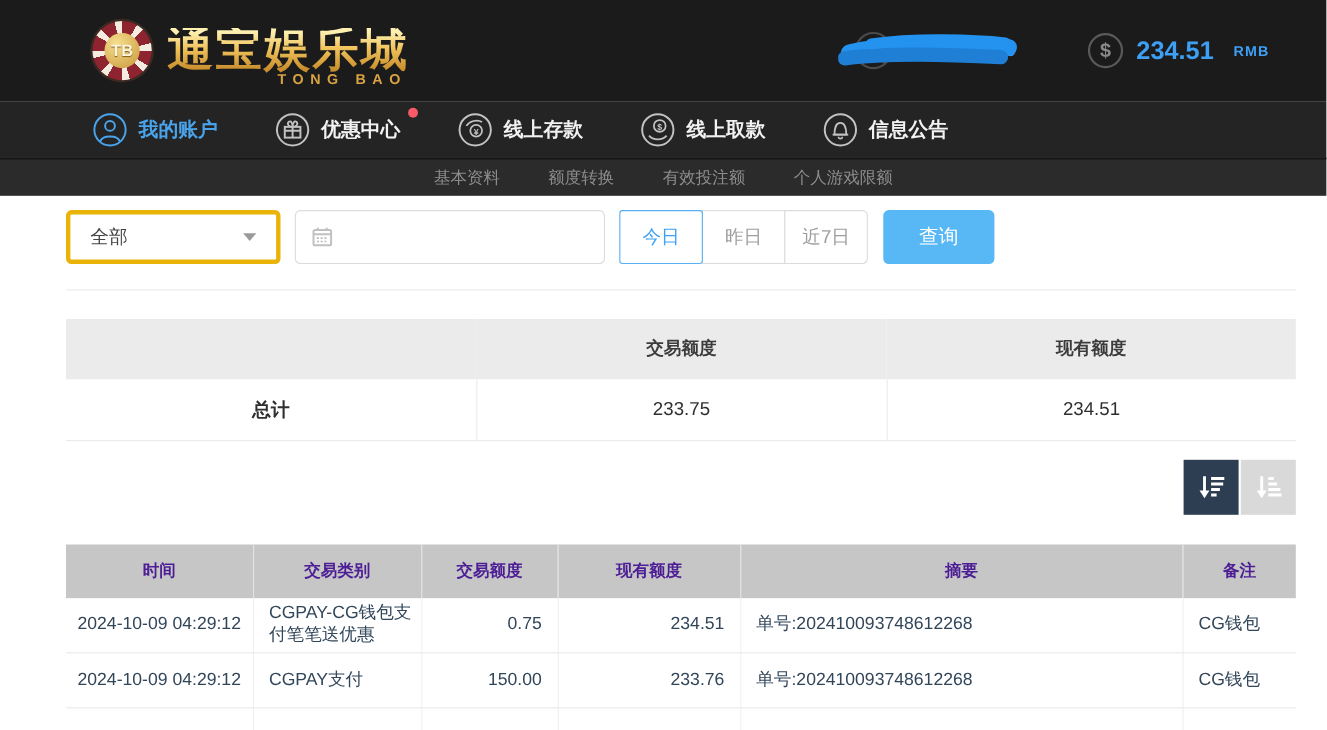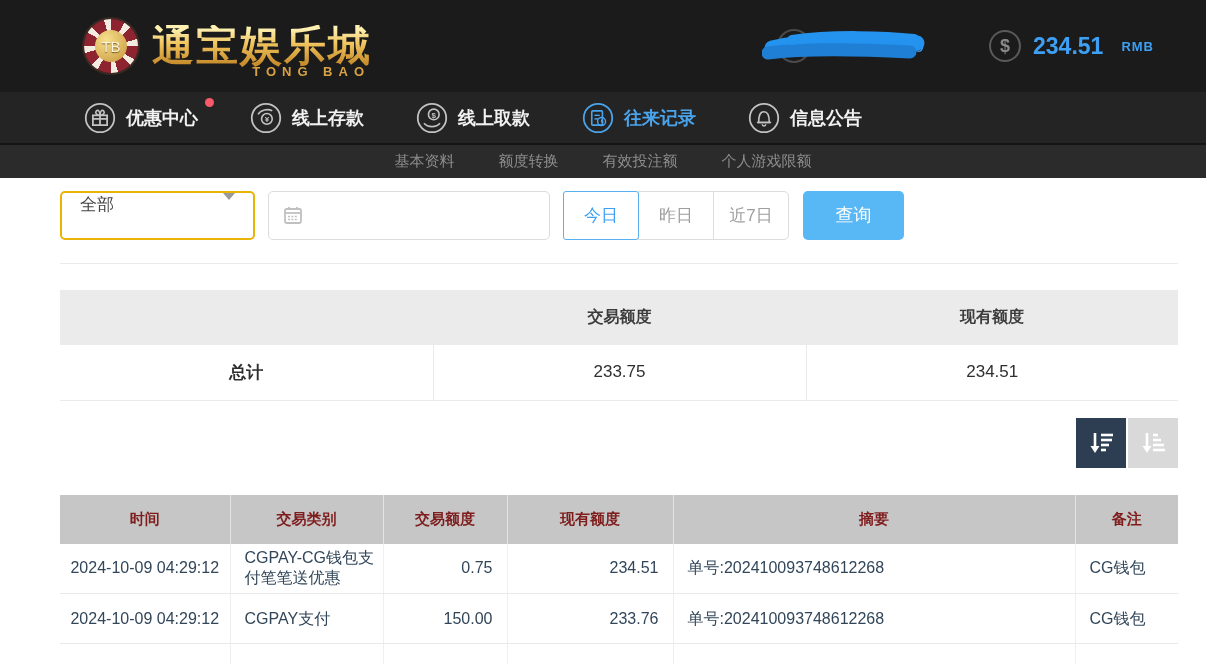--- a/index.html
+++ b/index.html
@@ -8,21 +8,21 @@
 
   
   .top-header { height:92px; background:#1b1b1b; display:flex; align-items:center; }
   .logo-wrap { display:flex; align-items:center; margin-left:84px; }
   .chip { width:54px; height:54px; border-radius:50%;
     background:repeating-conic-gradient(#8e2430 0deg 30deg, #f4ece0 30deg 45deg);
     position:relative; box-shadow:0 0 0 2px #3a2a22; }
   .chip-inner { position:absolute; inset:11px; border-radius:50%;
     background:radial-gradient(circle at 35% 30%, #f6df8e, #c8973a);
     display:flex; align-items:center; justify-content:center;
-    color:#fdf6dd; font-weight:normal; font-size:15px; text-shadow:0 1px 1px #7a5a17; }
+    color:#fdf6dd; font-weight:bold; font-size:15px; text-shadow:0 1px 1px #7a5a17; }
   .logo-text { margin-left:14px; position:relative; }
   .logo-cn { font-size:42px; font-weight:bold; letter-spacing:2px;
     background:linear-gradient(180deg,#fdf0b0 10%,#f0c35c 45%,#c98f2e 90%);
     -webkit-background-clip:text; background-clip:text; color:transparent;
     font-family:"Liberation Serif","DejaVu Serif",serif; line-height:1; }
   .logo-en { position:absolute; right:2px; bottom:-12px; font-size:13px; font-weight:bold;
     letter-spacing:6px; color:#d7a243; }
 
   .header-right { margin-left:auto; display:flex; align-items:center; margin-right:52px; gap:64px; }
   .user-box { position:relative; display:flex; align-items:center; gap:10px; height:44px; }
@@ -46,22 +46,22 @@
     border-radius:50%; background:#f85a6a; }
 
   
   .sub-nav { height:35px; background:#2b2b2b; border-top:2px solid #151515;
     display:flex; align-items:center; justify-content:center; gap:44px; }
   .sub-nav-item { font-size:15px; color:#8d8d8d; cursor:pointer; }
 
   
   .content { padding:12px 28px 0 60px; }
   .filter-row { display:flex; align-items:center; height:50px; }
-  .type-select { width:195px; height:49px; border:2px solid #eab308; border-radius:5px;
-    display:flex; padding:0 18px; font-size:17px; color:#444; cursor:pointer; }
+  .type-select { width:195px; height:49px; border:4px solid #eab308; border-radius:5px;
+    display:flex; align-items:center; padding:0 18px; font-size:17px; color:#444; cursor:pointer; }
   .caret-down { margin-left:auto; width:0; height:0; border-left:6px solid transparent;
     border-right:6px solid transparent; border-top:7px solid #9a9a9a; }
   .date-input { margin-left:13px; width:282px; height:49px; border:1px solid #dcdcdc; border-radius:5px;
     display:flex; align-items:center; padding:0 14px; gap:10px; cursor:pointer; }
   .calendar-icon { color:#c0c0c0; flex:none; }
   .date-text { font-size:17px; color:#9e9e9e; }
   .seg-group { margin-left:13px; display:flex; }
   .seg-btn { width:76px; height:49px; background:#fff; border:1px solid #dcdcdc;
     font-size:17px; color:#9e9e9e; cursor:pointer; }
   .seg-btn + .seg-btn { margin-left:-1px; }
@@ -84,21 +84,21 @@
 
   
   .sort-row { width:1118px; margin-top:17px; display:flex; justify-content:flex-end; gap:2px; }
   .sort-btn { width:50px; height:50px; border:none; display:flex; align-items:center;
     justify-content:center; cursor:pointer; }
   .sort-desc { background:#2d3e53; color:#fff; }
   .sort-asc { background:#d9d9d9; color:#fff; }
 
   
   .records-table { margin-top:27px; width:1118px; border-collapse:collapse; table-layout:fixed; }
-  .records-table thead th { height:49px; background:#c6c6c6; color:#7f1d1d; font-size:15px;
+  .records-table thead th { height:49px; background:#c6c6c6; color:#4c1d95; font-size:15px;
     font-weight:bold; border-right:1px solid #e4e4e4; }
   .records-table thead th:last-child { border-right:none; }
   .records-table tbody td { height:50px; font-size:16px; color:#32465a;
     border-bottom:1px solid #e9e9e9; border-right:1px solid #efefef; background:#fff; line-height:1.25; }
   .records-table tbody td:last-child { border-right:none; }
   td.c { text-align:center; }
   td.l { text-align:left; padding-left:14px; padding-right:8px; }
   td.r { text-align:right; padding-right:14px; }
 </style>
 </head>
@@ -132,20 +132,28 @@
     <div class="money-box">
       <span class="dollar-circle-icon">$</span>
       <span class="balance">234.51</span>
       <span class="currency">RMB</span>
     </div>
   </div>
 </div>
 
 <div class="main-nav">
 
+  <div class="nav-item active">
+    <svg class="nav-icon" viewBox="0 0 36 36">
+      <circle cx="18" cy="18" r="16" fill="none" stroke="currentColor" stroke-width="2"></circle>
+      <circle cx="18" cy="14" r="5" fill="none" stroke="currentColor" stroke-width="2"></circle>
+      <path d="M8,30 C10,23 26,23 28,30" fill="none" stroke="currentColor" stroke-width="2"></path>
+    </svg>
+    <span class="nav-label">我的账户</span>
+  </div>
 
   <div class="nav-item">
     <svg class="nav-icon" viewBox="0 0 36 36">
       <circle cx="18" cy="18" r="16" fill="none" stroke="currentColor" stroke-width="2"></circle>
       <rect x="10" y="15" width="16" height="11" fill="none" stroke="currentColor" stroke-width="2"></rect>
       <line x1="10" y1="19" x2="26" y2="19" stroke="currentColor" stroke-width="2"></line>
       <line x1="18" y1="15" x2="18" y2="26" stroke="currentColor" stroke-width="2"></line>
       <path d="M18,15 C14,15 12,12 14,10 C16,8 18,11 18,15 C18,11 20,8 22,10 C24,12 22,15 18,15" fill="none" stroke="currentColor" stroke-width="1.8"></path>
     </svg>
     <span class="nav-label">优惠中心</span>
@@ -165,31 +173,20 @@
   <div class="nav-item">
     <svg class="nav-icon" viewBox="0 0 36 36">
       <circle cx="18" cy="18" r="16" fill="none" stroke="currentColor" stroke-width="2"></circle>
       <circle cx="20" cy="14" r="6" fill="none" stroke="currentColor" stroke-width="1.8"></circle>
       <text x="20" y="18" font-size="9" fill="currentColor" text-anchor="middle" font-weight="bold">$</text>
       <path d="M9,24 C13,29 23,29 27,24" fill="none" stroke="currentColor" stroke-width="1.8"></path>
     </svg>
     <span class="nav-label">线上取款</span>
   </div>
 
-  <div class="nav-item active">
-    <svg class="nav-icon" viewBox="0 0 36 36">
-      <circle cx="18" cy="18" r="16" fill="none" stroke="currentColor" stroke-width="2"></circle>
-      <rect x="11" y="10" width="12" height="16" rx="1" fill="none" stroke="currentColor" stroke-width="1.8"></rect>
-      <line x1="14" y1="15" x2="20" y2="15" stroke="currentColor" stroke-width="1.6"></line>
-      <line x1="14" y1="19" x2="18" y2="19" stroke="currentColor" stroke-width="1.6"></line>
-      <circle cx="22" cy="22" r="4.5" fill="none" stroke="currentColor" stroke-width="1.6"></circle>
-      <path d="M22,20 v2.3 h2" fill="none" stroke="currentColor" stroke-width="1.4"></path>
-    </svg>
-    <span class="nav-label">往来记录</span>
-  </div>
 
   <div class="nav-item">
     <svg class="nav-icon" viewBox="0 0 36 36">
       <circle cx="18" cy="18" r="16" fill="none" stroke="currentColor" stroke-width="2"></circle>
       <path d="M12,23 C12,16 13,11 18,11 C23,11 24,16 24,23 Z" fill="none" stroke="currentColor" stroke-width="1.8"></path>
       <line x1="10" y1="23" x2="26" y2="23" stroke="currentColor" stroke-width="1.8"></line>
       <path d="M16,25 a2,2 0 0 0 4,0" fill="none" stroke="currentColor" stroke-width="1.6"></path>
     </svg>
     <span class="nav-label">信息公告</span>
   </div>

